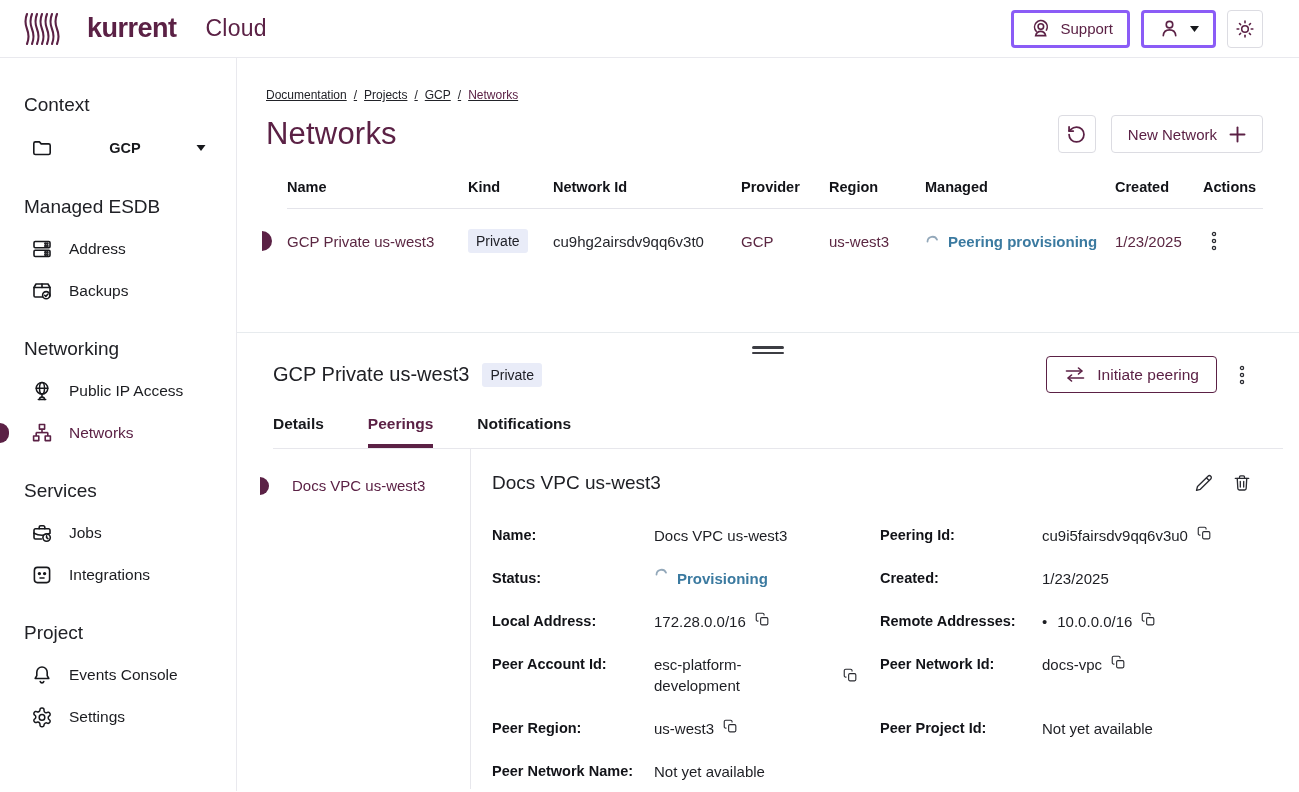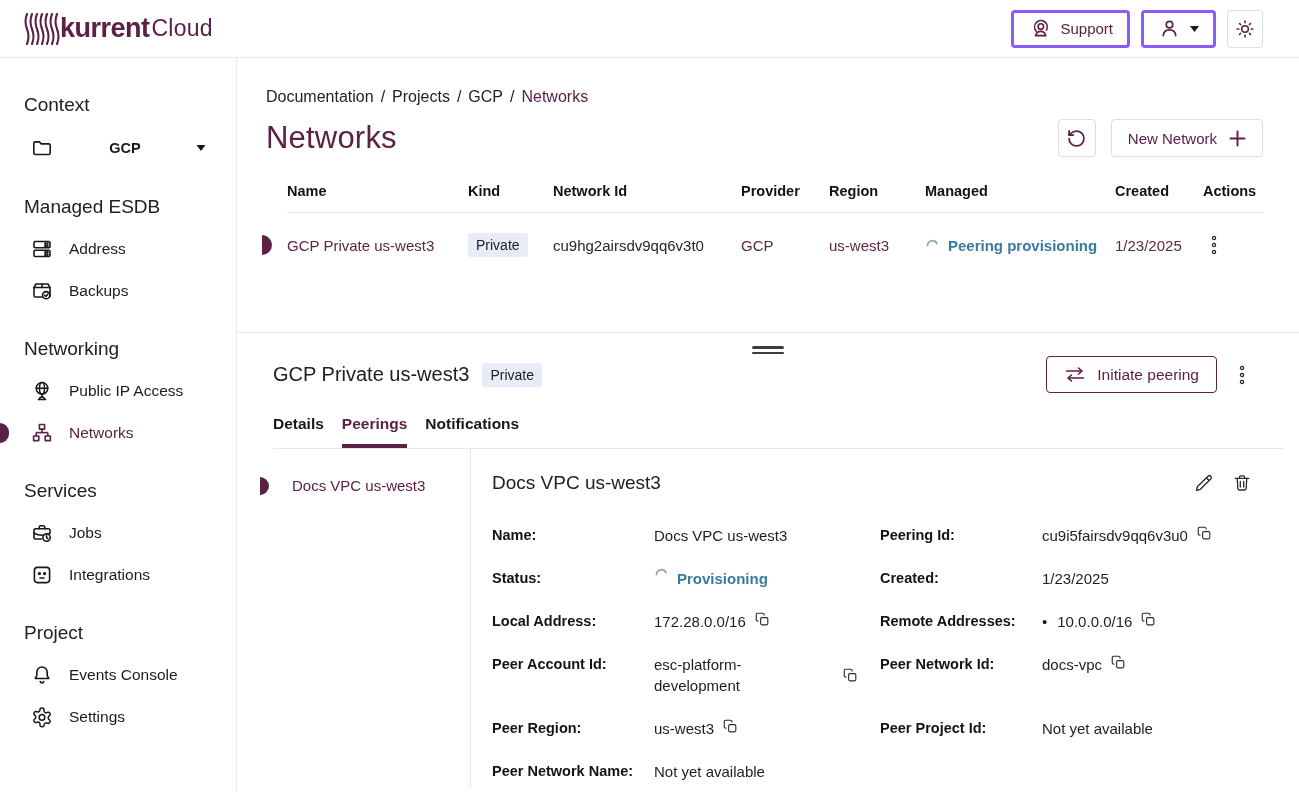--- a/index.html
+++ b/index.html
@@ -2,21 +2,21 @@
 <html><head>
 <meta charset="utf-8">
 <style>
   * { margin:0; padding:0; box-sizing:border-box; }
   html,body { background:#fff; }
   body { font-family:"Liberation Sans", sans-serif; color:#1b1c20; }
   .app { position:relative; width:1299px; height:792px; background:#fff; overflow:hidden; }
 
   
   .topbar { height:58px; border-bottom:1px solid #e9e9ee; display:flex; align-items:center; justify-content:space-between; padding:0 36px 0 24px; background:#fff; }
-  .brand { display:flex; align-items:center; gap:0; color:#5b2145; }
+  .brand { display:flex; align-items:center; gap:27px; color:#5b2145; }
   .brand-word { font-size:27px; font-weight:700; letter-spacing:-0.5px; }
   .brand-suffix { font-size:23px; font-weight:400; margin-left:2px; letter-spacing:0.2px; }
   .topbar-right { display:flex; align-items:center; gap:11px; }
   .tb-btn { display:flex; align-items:center; gap:9px; border:3px solid #8b5cf6; border-radius:4px; background:#fff; color:#5b2145; font-size:15px; padding:0 14px; height:38px; cursor:pointer; font-family:inherit; }
   .tb-btn svg { flex:0 0 auto; }
 
   
   .shell { display:flex; height:733px; }
   .sidebar { width:237px; flex:0 0 237px; border-right:1px solid #e9e9ee; padding-top:24px; position:relative; background:#fff; }
   .side-heading { font-size:19px; color:#202126; margin:26px 0 10px 24px; font-weight:400; }
@@ -26,21 +26,21 @@
   .side-item.active { color:#5b2145; }
   .side-item.active svg { color:#5b2145; }
   .active-pill { position:absolute; left:0; top:50%; transform:translateY(-50%); width:9px; height:20px; background:#5b2145; border-radius:0 10px 10px 0; }
   .context-row { display:flex; align-items:center; padding:10px 30px 10px 30px; cursor:pointer; }
   .context-row .ctx-val { flex:1; text-align:center; font-size:14.5px; font-weight:700; color:#17181c; }
   .caret { color:#17181c; }
 
   
   .main { flex:1; display:flex; flex-direction:column; min-width:0; }
   .content-top { flex:0 0 274px; padding:30px 36px 0 29px; }
-  .breadcrumb { font-size:16px; color:#222329; }
+  .breadcrumb { font-size:12px; color:#222329;text-decoration:underline; }
   .breadcrumb .sep { margin:0 7px; color:#222329; }
   .breadcrumb .bc-link { cursor:pointer; }
   .breadcrumb .bc-current { color:#5b2145; }
   .title-row { display:flex; align-items:center; justify-content:space-between; margin-top:13px; }
   .page-title { font-size:31px; font-weight:400; color:#5b2145; letter-spacing:0.2px; }
   .title-actions { display:flex; align-items:flex-end; gap:15px; }
   .icon-btn { width:38px; height:38px; border:1px solid #dcdce2; border-radius:4px; background:#fff; color:#5b2145; display:flex; align-items:center; justify-content:center; cursor:pointer; }
   .btn-outline { display:flex; align-items:center; gap:12px; height:38px; border:1px solid #dcdce2; border-radius:4px; background:#fff; color:#5b2145; font-size:15px; padding:0 16px; cursor:pointer; font-family:inherit; }
 
   
@@ -59,21 +59,21 @@
   
   .drawer { flex:1; border-top:1px solid #e7ebee; position:relative; overflow:hidden; }
   .drag-handle { position:absolute; top:10px; left:50%; transform:translateX(-50%); width:32px; cursor:grab; }
   .drag-handle span { display:block; height:2.5px; background:#3c3d43; margin:3px 0; border-radius:2px; }
   .drawer-head { display:flex; align-items:center; justify-content:space-between; padding:23px 46px 0 36px; }
   .drawer-title-wrap { display:flex; align-items:center; gap:13px; }
   .drawer-title { font-size:20px; font-weight:400; color:#202126; }
   .drawer-head-actions { display:flex; align-items:center; gap:14px; }
   .btn-maroon { display:flex; align-items:center; gap:11px; height:37px; border:1px solid #5b2145; border-radius:4px; background:#fff; color:#5b2145; font-size:15.5px; padding:0 17px; cursor:pointer; font-family:inherit; }
 
-  .tabs { display:flex; gap:18px; margin:22px 0 0 36px; }
+  .tabs { display:flex; gap:44px; margin:22px 0 0 36px; }
   .tab { font-size:15.5px; font-weight:700; color:#17181c; padding-bottom:11px; cursor:pointer; border-bottom:4px solid transparent; }
   .tab.active { color:#5b2145; border-bottom-color:#5b2145; }
   .tabs-divider { height:1px; background:#e7e7ec; margin:0 16px 0 36px; }
 
   .peerings { display:flex; height:calc(100% - 118px); }
   .peer-list { flex:0 0 234px; border-right:1px solid #e7e7ec; padding:28px 0 0 36px; }
   .peer-list-item { position:relative; display:flex; align-items:center; font-size:15px; color:#5b2145; font-weight:400; cursor:pointer; padding-left:19px; }
   .peer-list-item .row-pill { left:-13px; width:9px; height:18px; }
   .peer-detail { flex:1; padding:22px 45px 0 21px; }
   .peer-detail-head { display:flex; align-items:center; justify-content:space-between; }

